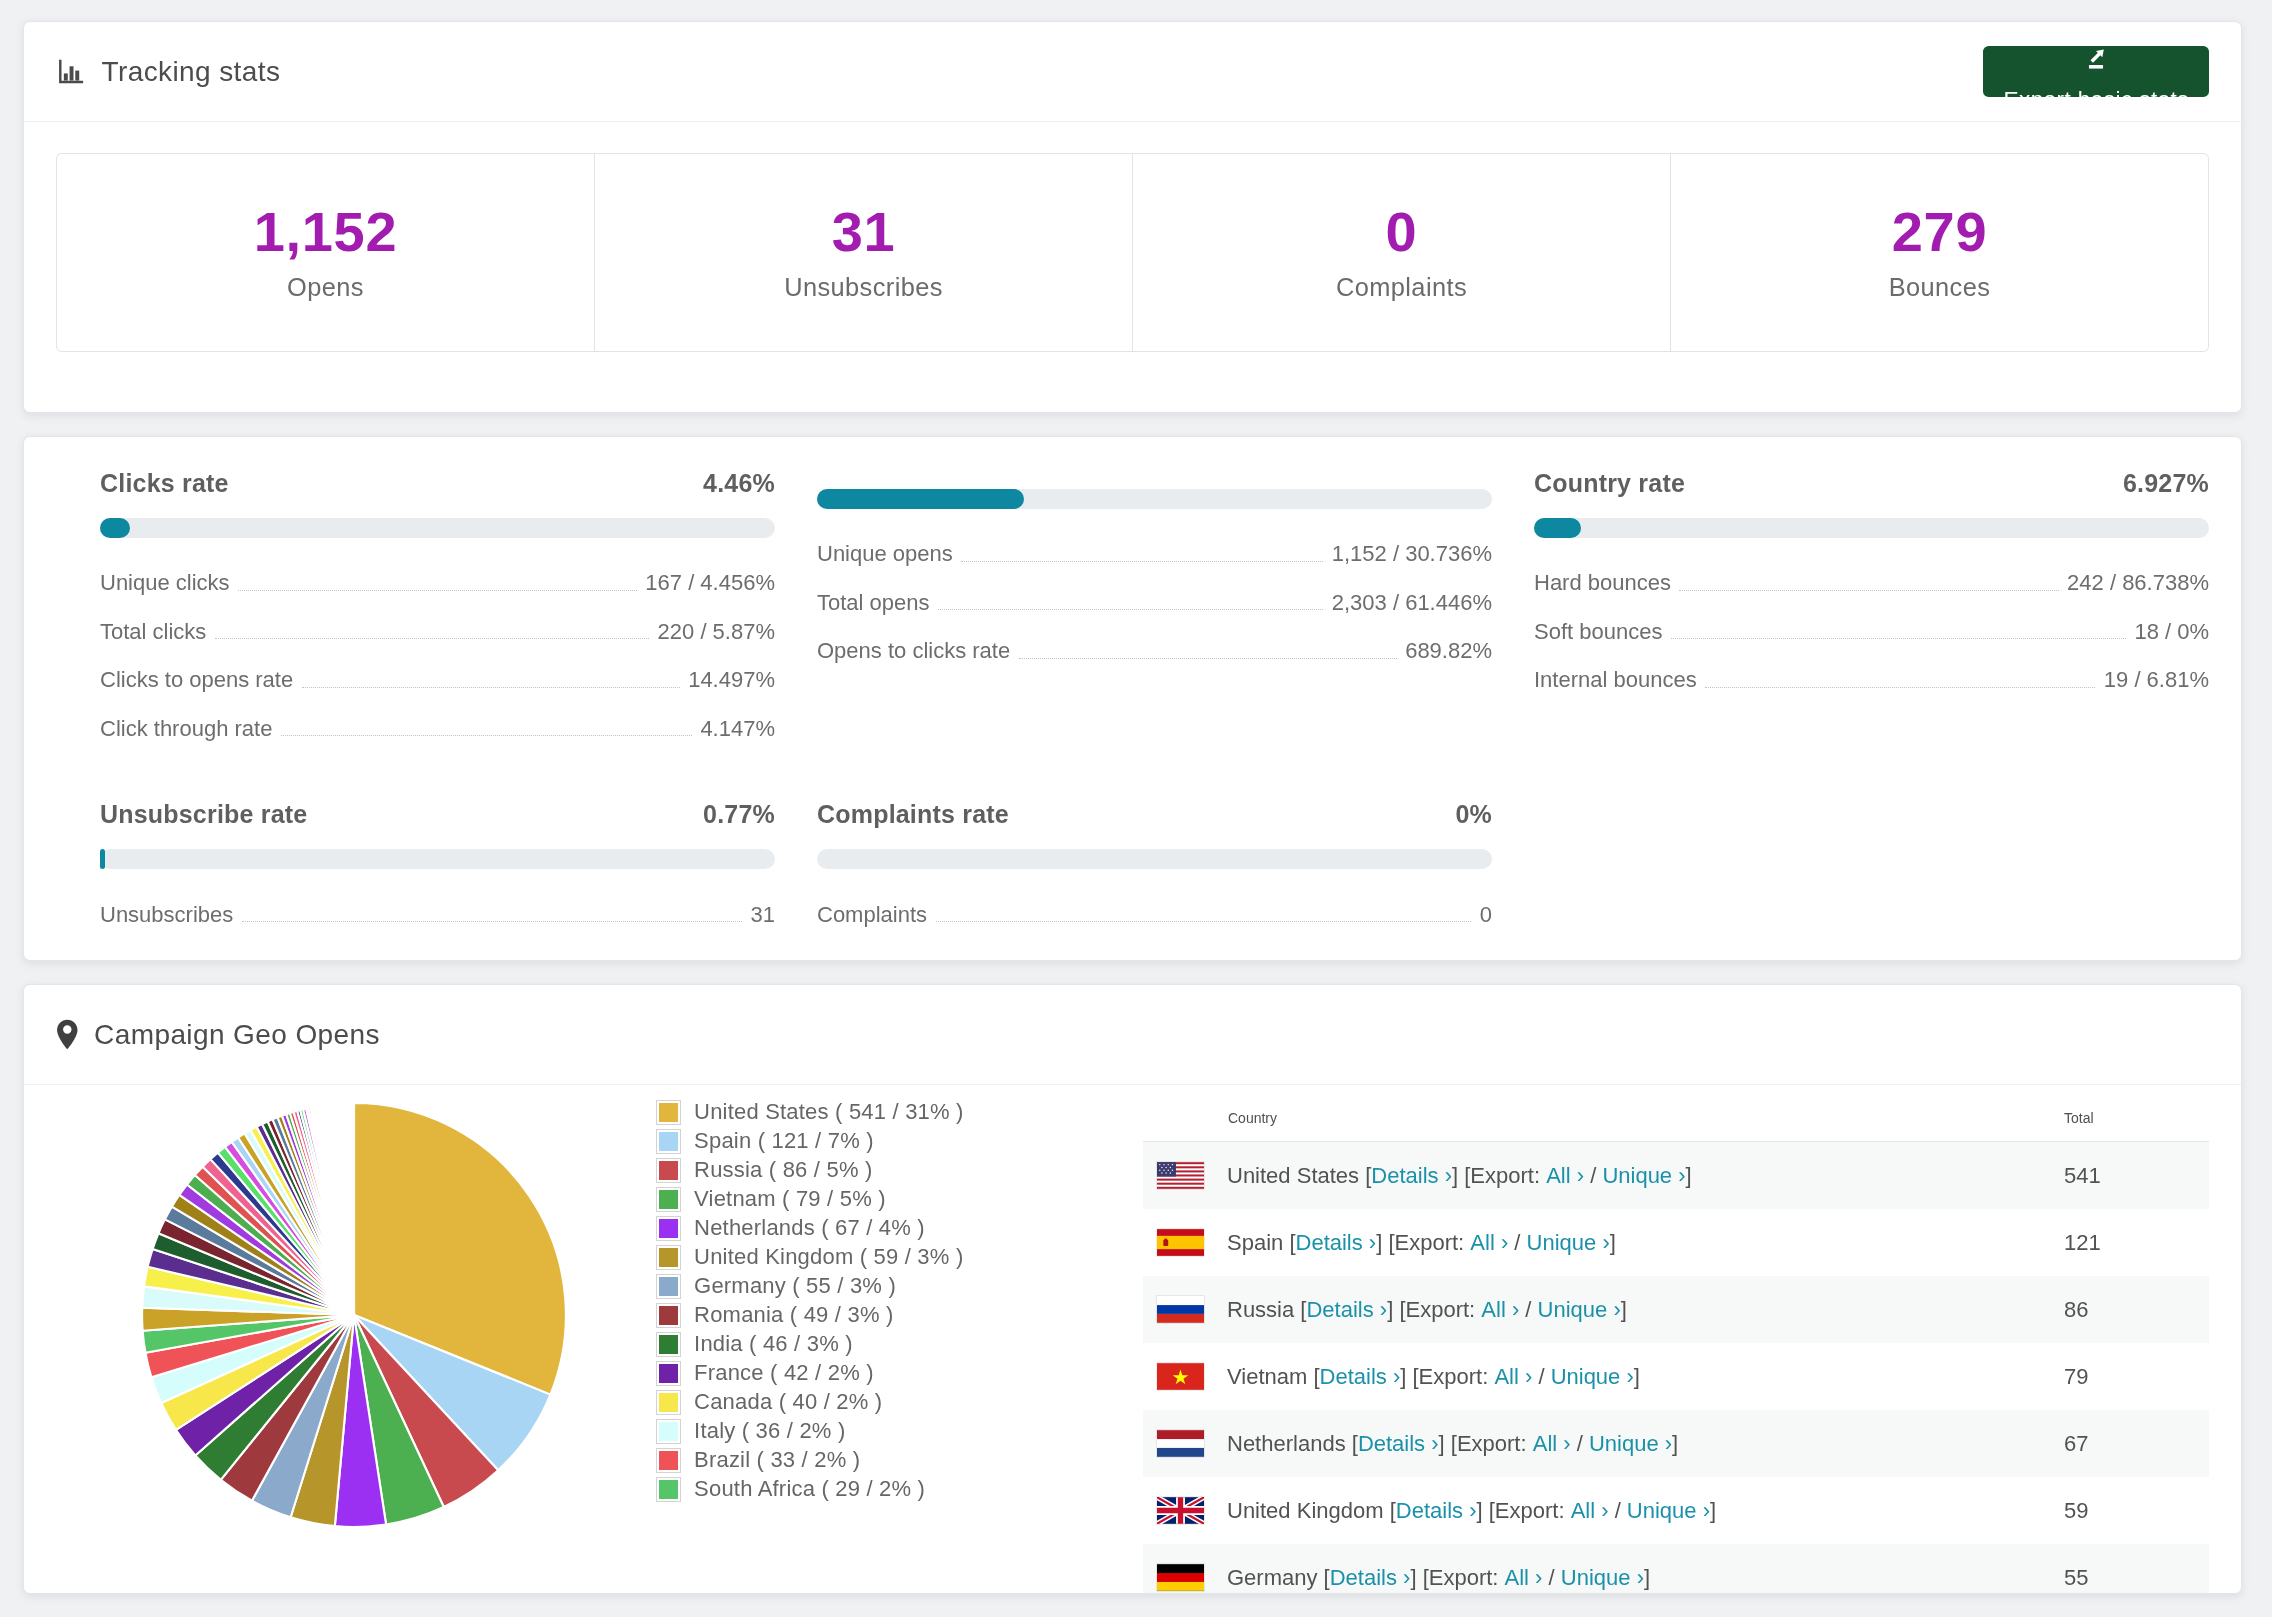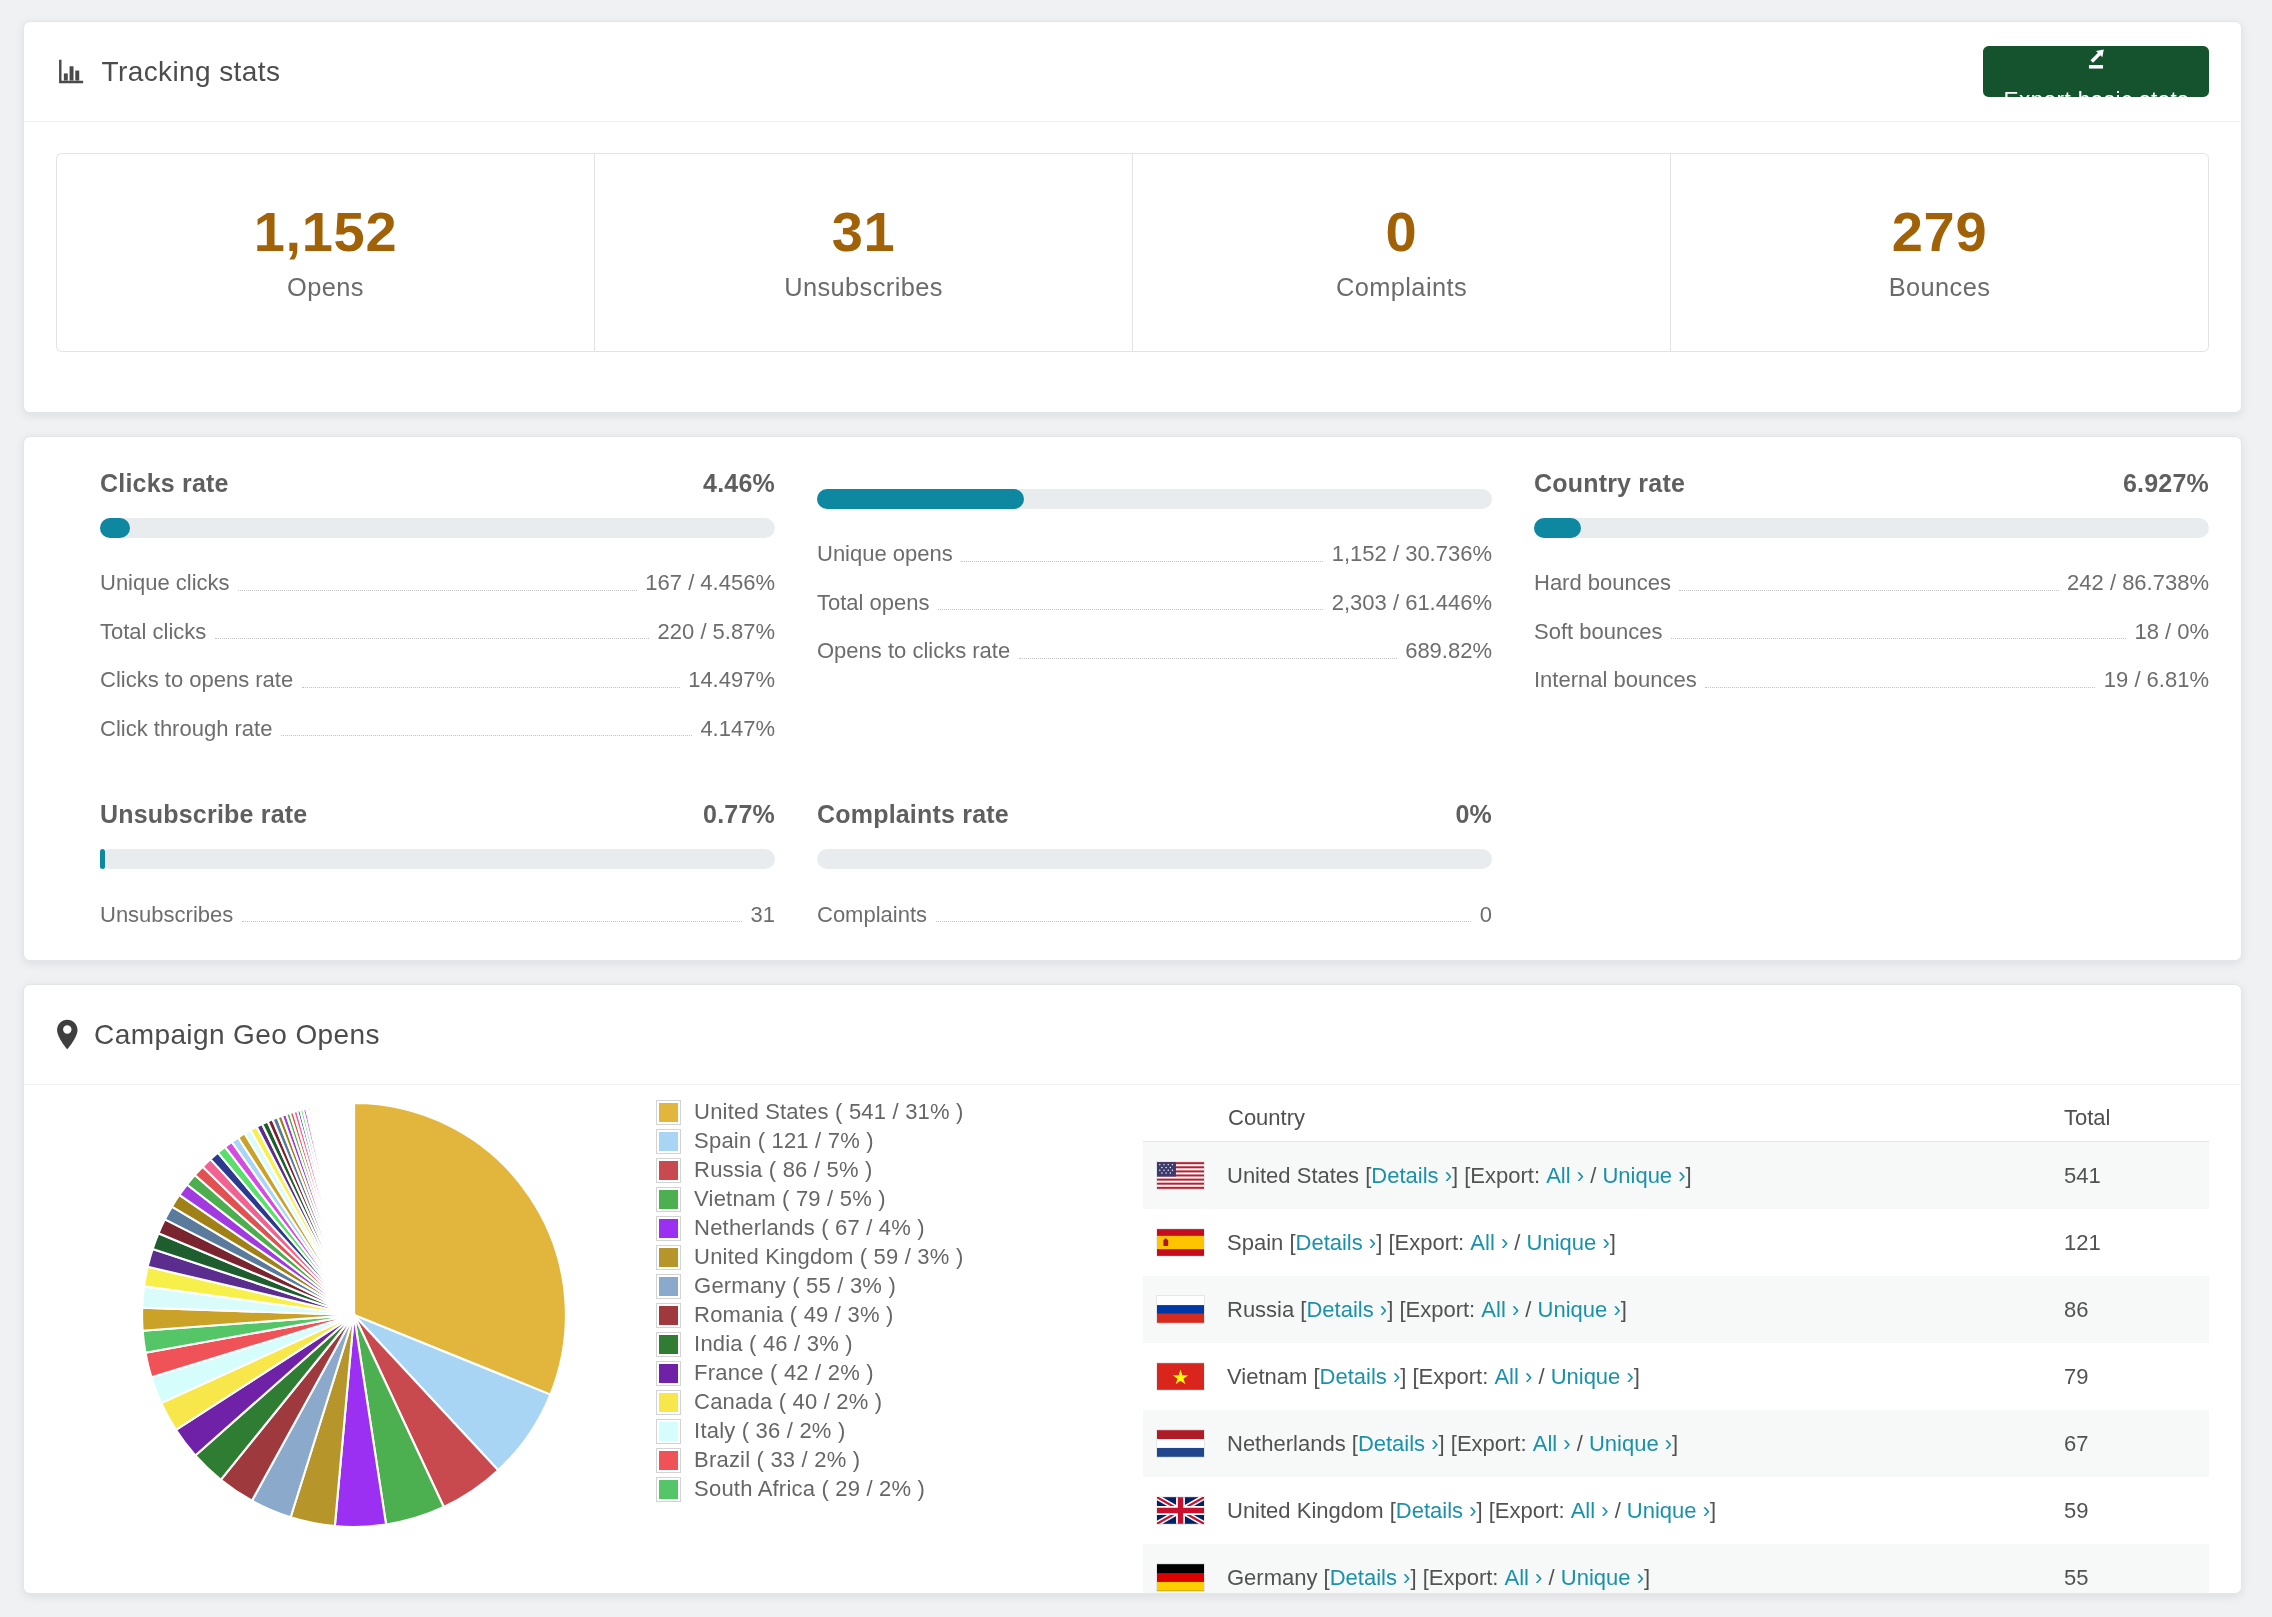--- a/index.html
+++ b/index.html
@@ -23,21 +23,21 @@
 
   .export-btn { display:flex; align-items:center; gap:11.3px; background:#14532d; color:#ffffff;
                 border:none; border-radius:5.6px; height:51px; padding:0 20px; font-size:22.6px;
                 font-family:inherit; letter-spacing:0.4px; cursor:pointer;flex-direction:column; }
 
   
   .stats-row { margin:31px 32px; display:flex; border:0.7px solid #e3e3e3; border-radius:5.6px;
                background:#fff; }
   .stat-box { flex:1; text-align:center; padding:45px 0 49px; border-right:0.7px solid #e3e3e3; }
   .stat-box:last-child { border-right:none; }
-  .stat-value { font-size:56px; font-weight:bold; color:#a16207; letter-spacing:0.7px; }
+  .stat-value { font-size:56px; font-weight:bold; color:#a21caf; letter-spacing:0.7px; }
   .stat-label { font-size:25.4px; color:#6b6b6b; margin-top:8.5px; letter-spacing:0.4px; }
 
   
   .rates-grid { padding:32px; display:grid; grid-template-columns:repeat(3,1fr);
                 column-gap:42px; row-gap:47px;margin-left:44px; }
   .rate-head { display:flex; justify-content:space-between; align-items:baseline;
                font-size:25px; font-weight:bold; color:#5f5f5f; letter-spacing:0.2px; }
   .rate-bar { margin-top:20px; height:20px; background:#e9ecef; border-radius:10px; }
   .rate-fill { height:100%; background:#0e87a0; border-radius:10px; min-width:0; }
   .rate-rows { margin-top:21px; }
@@ -51,21 +51,21 @@
   .pie { width:438px; height:438px; margin-left:79px; margin-top:1.4px; display:block; }
 
   .legend { list-style:none; width:487px; flex:0 0 auto; padding-top:2.8px; }
   .legend-item { display:flex; align-items:center; height:29px; gap:12.7px; }
   .swatch { width:25.4px; height:25.4px; flex:0 0 auto; border:1.4px solid #d3d3d3; padding:2.1px;
             background-clip:content-box !important; }
   .legend-label { font-size:22px; color:#666666; letter-spacing:0.2px; }
 
   .geo-table { flex:1 1 auto; }
   .t-head { display:flex; align-items:center; height:47px; border-bottom:0.7px solid #e6e6e6;
-            font-size:22px; color:#4f4f4f; }
+            font-size:14px; color:#4f4f4f; }
   .t-head .cell-country { padding-left:85px; }
   .t-row { display:flex; align-items:center; height:67px; font-size:22px; color:#525252; }
   .t-row:nth-child(odd) { background:#f7f8f8; }
   .cell-country { flex:1 1 auto; display:flex; align-items:center; padding-left:14px; }
   .cell-total { width:145px; flex:0 0 auto; }
   .flag { width:47px; height:27px; flex:0 0 auto; margin-right:23px;
           box-shadow:0 0 0 0.7px rgba(0,0,0,.10); }
   .flag svg { display:block; width:100%; height:100%; }
   .country-text { display:flex; white-space:pre; align-items:baseline; }
   .link { color:#1b91a9; text-decoration:none; cursor:pointer; }

